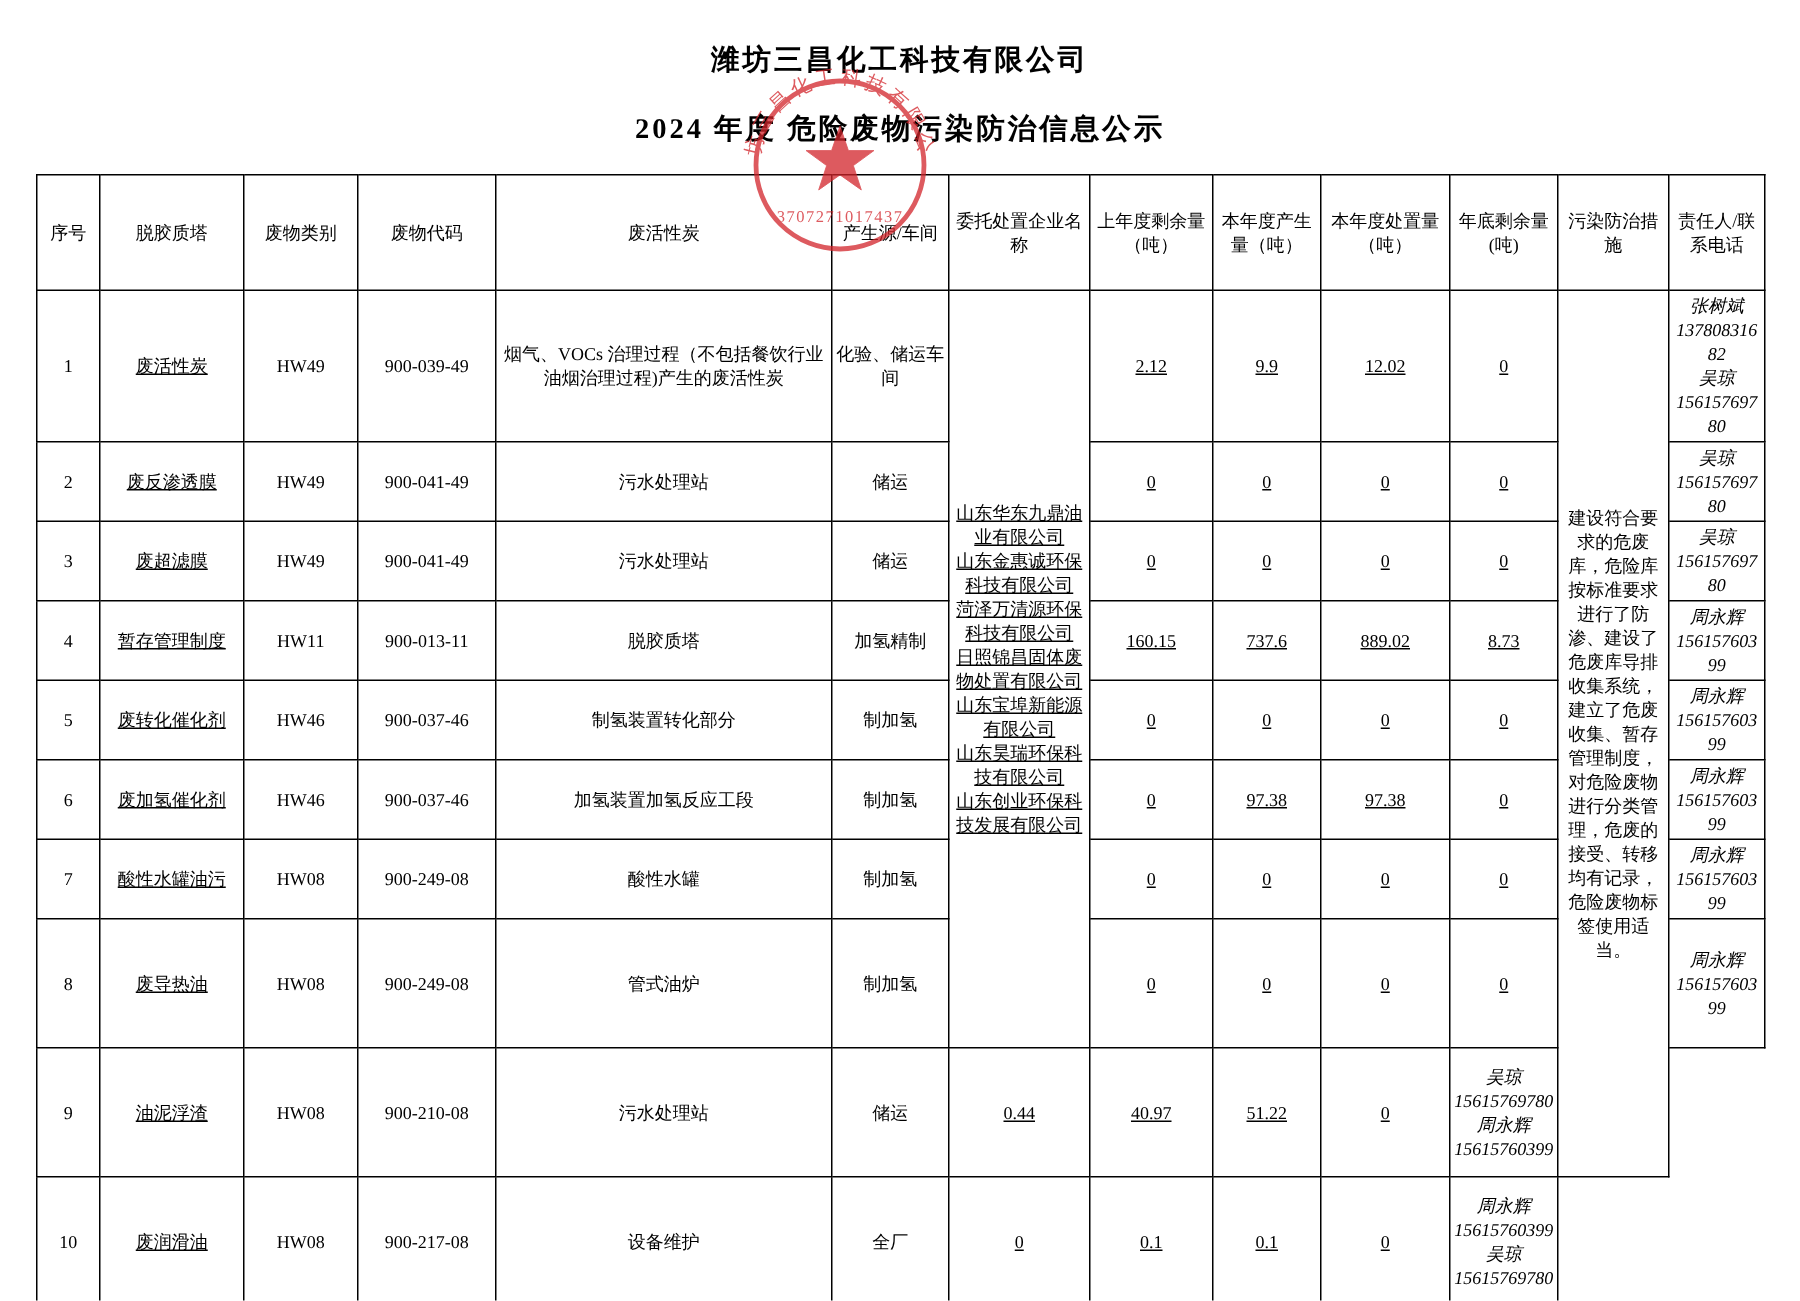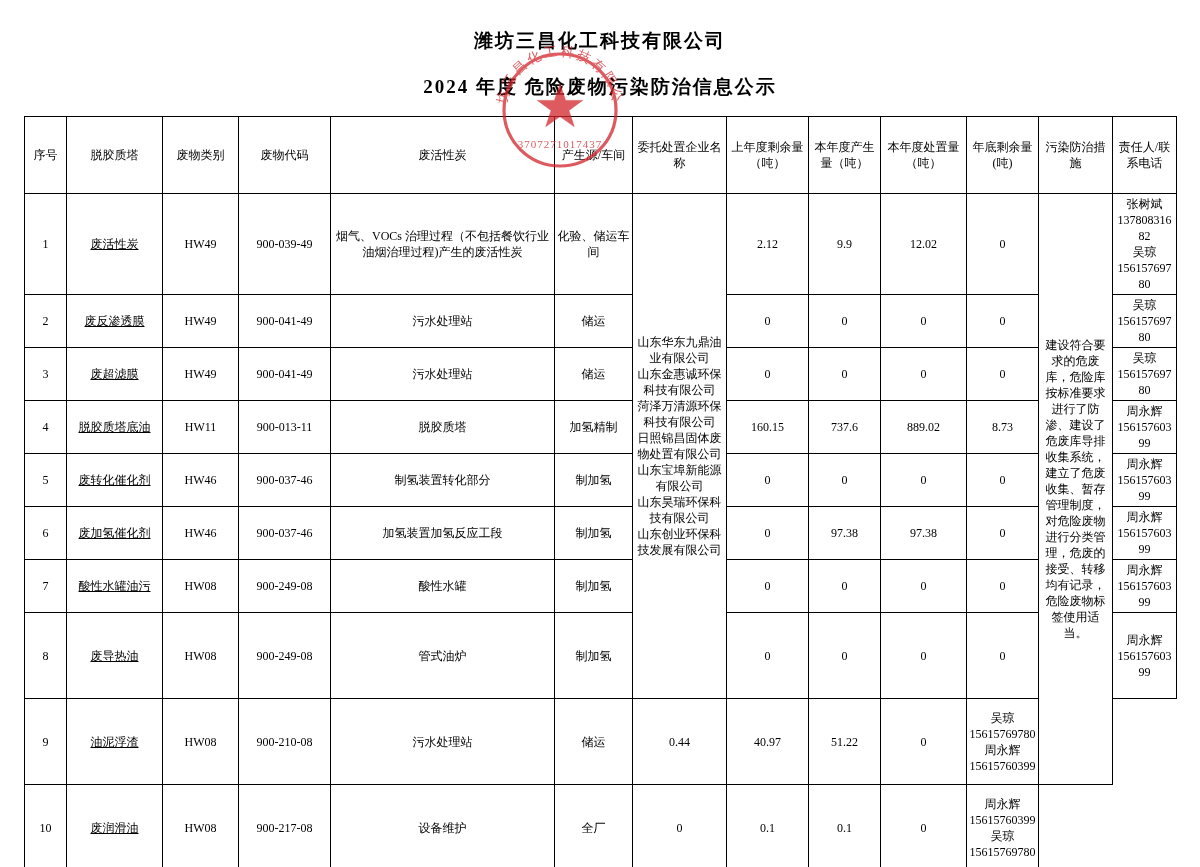--- a/index.html
+++ b/index.html
@@ -60,30 +60,32 @@
   }
   td.idx { font-size: 12.5px; }
   td.name { font-size: 13px; text-decoration: underline; }
   td.cat, td.code { font-size: 12.5px; }
   td.proc { font-size: 12.5px; line-height: 20px; }
   td.src { font-size: 12.5px; line-height: 18px; }
   td.entrust {
     font-size: 12px;
     line-height: 17px;
     vertical-align: middle;
-  }
-  td.num { font-size: 12.5px; }
+    text-decoration: underline;
+  }
+  td.num { font-size: 12.5px; text-decoration: underline; }
   td.measure {
     font-size: 12.5px;
     line-height: 22px;
     vertical-align: middle;
   }
   td.person {
     font-size: 12px;
     line-height: 15px;
+    font-style: italic;
   }
   .rowh-tall { height: 86px; }
   .stamp {
     position: absolute;
     left: 486px;
     top: 36px;
     width: 148px;
     height: 148px;
     pointer-events: none;
     opacity: 0.75;
@@ -184,21 +186,21 @@
           <td class="src">储运</td>
           <td class="num">0</td>
           <td class="num">0</td>
           <td class="num">0</td>
           <td class="num">0</td>
           <td class="person two-line">吴琼15615769780</td>
         </tr>
 
         <tr>
           <td class="idx">4</td>
-          <td class="name">脱胶质塔底油</td>
+          <td class="name">暂存管理制度</td>
           <td class="cat">HW11</td>
           <td class="code">900-013-11</td>
           <td class="proc">脱胶质塔</td>
           <td class="src">加氢精制</td>
           <td class="num">160.15</td>
           <td class="num">737.6</td>
           <td class="num">889.02</td>
           <td class="num">8.73</td>
           <td class="person two-line">周永辉15615760399</td>
         </tr>

